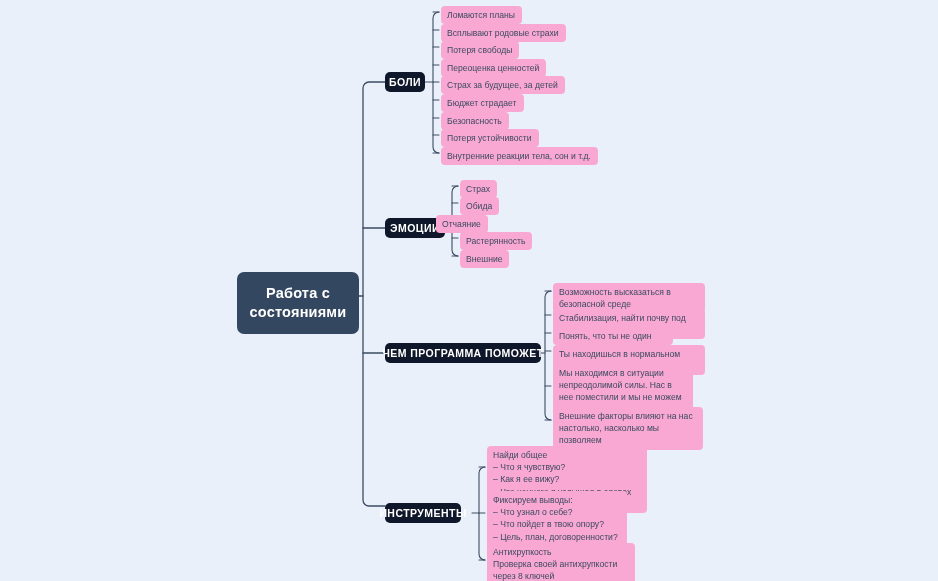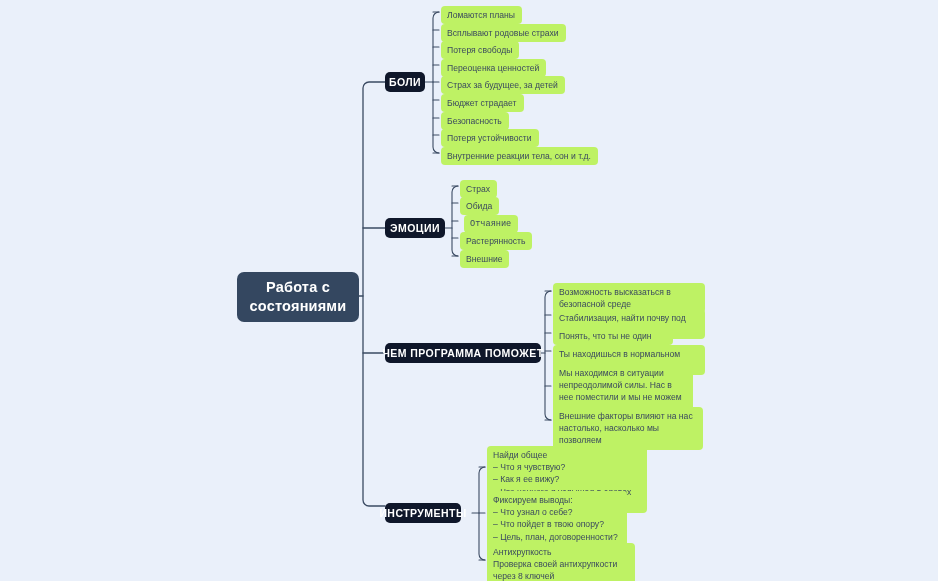--- a/index.html
+++ b/index.html
@@ -36,42 +36,42 @@
     background: #344760;
     border-radius: 7px;
     color: #ffffff;
     font-size: 14.5px;
     font-weight: bold;
     line-height: 1.3;
     display: flex;
     align-items: center;
     justify-content: center;
     text-align: center;
-    padding: 6px 8px;
+    padding: 12px 8px;
     letter-spacing: .2px;
   }
   .branch-pill {
     position: absolute;
     background: #0f172a;
     border-radius: 5px;
     color: #ffffff;
     font-size: 10.5px;
     font-weight: bold;
     letter-spacing: .45px;
     display: flex;
     align-items: center;
     justify-content: center;
     text-align: center;
     padding: 5px 9px;
     white-space: nowrap;
     height: 20px;
   }
   .leaf {
     position: absolute;
-    background: #bef264;
+    background: #f9a8d4;
     border-radius: 4px;
     color: #3b4a5e;
     font-size: 8.6px;
     line-height: 1.42;
     padding: 3px 7px 3px 6px;
     white-space: pre-line;
   }
 </style>
 </head>
 <body>
@@ -124,21 +124,21 @@
   <div class="leaf" style="left:441px; top:41px;">Потеря свободы</div>
   <div class="leaf" style="left:441px; top:59px;">Переоценка ценностей</div>
   <div class="leaf" style="left:441px; top:76px;">Страх за будущее, за детей</div>
   <div class="leaf" style="left:441px; top:94px;">Бюджет страдает</div>
   <div class="leaf" style="left:441px; top:112px;">Безопасность</div>
   <div class="leaf" style="left:441px; top:129px;">Потеря устойчивости</div>
   <div class="leaf" style="left:441px; top:147px;">Внутренние реакции тела, сон и т.д.</div>
 
   <div class="leaf" style="left:460px; top:180px;">Страх</div>
   <div class="leaf" style="left:460px; top:197px;">Обида</div>
-  <div class="leaf" style="left:464px; top:215px;font-family:Liberation Mono, monospace;">Отчаяние</div>
+  <div class="leaf" style="left:436px; top:215px;">Отчаяние</div>
   <div class="leaf" style="left:460px; top:232px;">Растерянность</div>
   <div class="leaf" style="left:460px; top:250px;">Внешние</div>
 
   <div class="leaf" style="left:553px; top:283px; width:152px;">Возможность высказаться в безопасной среде</div>
   <div class="leaf" style="left:553px; top:309px; width:152px;">Стабилизация, найти почву под ногами</div>
   <div class="leaf" style="left:553px; top:327px; width:120px;">Понять, что ты не один</div>
   <div class="leaf" style="left:553px; top:345px; width:152px;">Ты находишься в нормальном состоянии</div>
   <div class="leaf" style="left:553px; top:364px; width:140px;">Мы находимся в ситуации непреодолимой силы. Нас в нее поместили и мы не можем на нее повлиять</div>
   <div class="leaf" style="left:553px; top:407px; width:150px;">Внешние факторы влияют на нас настолько, насколько мы позволяем</div>
 

